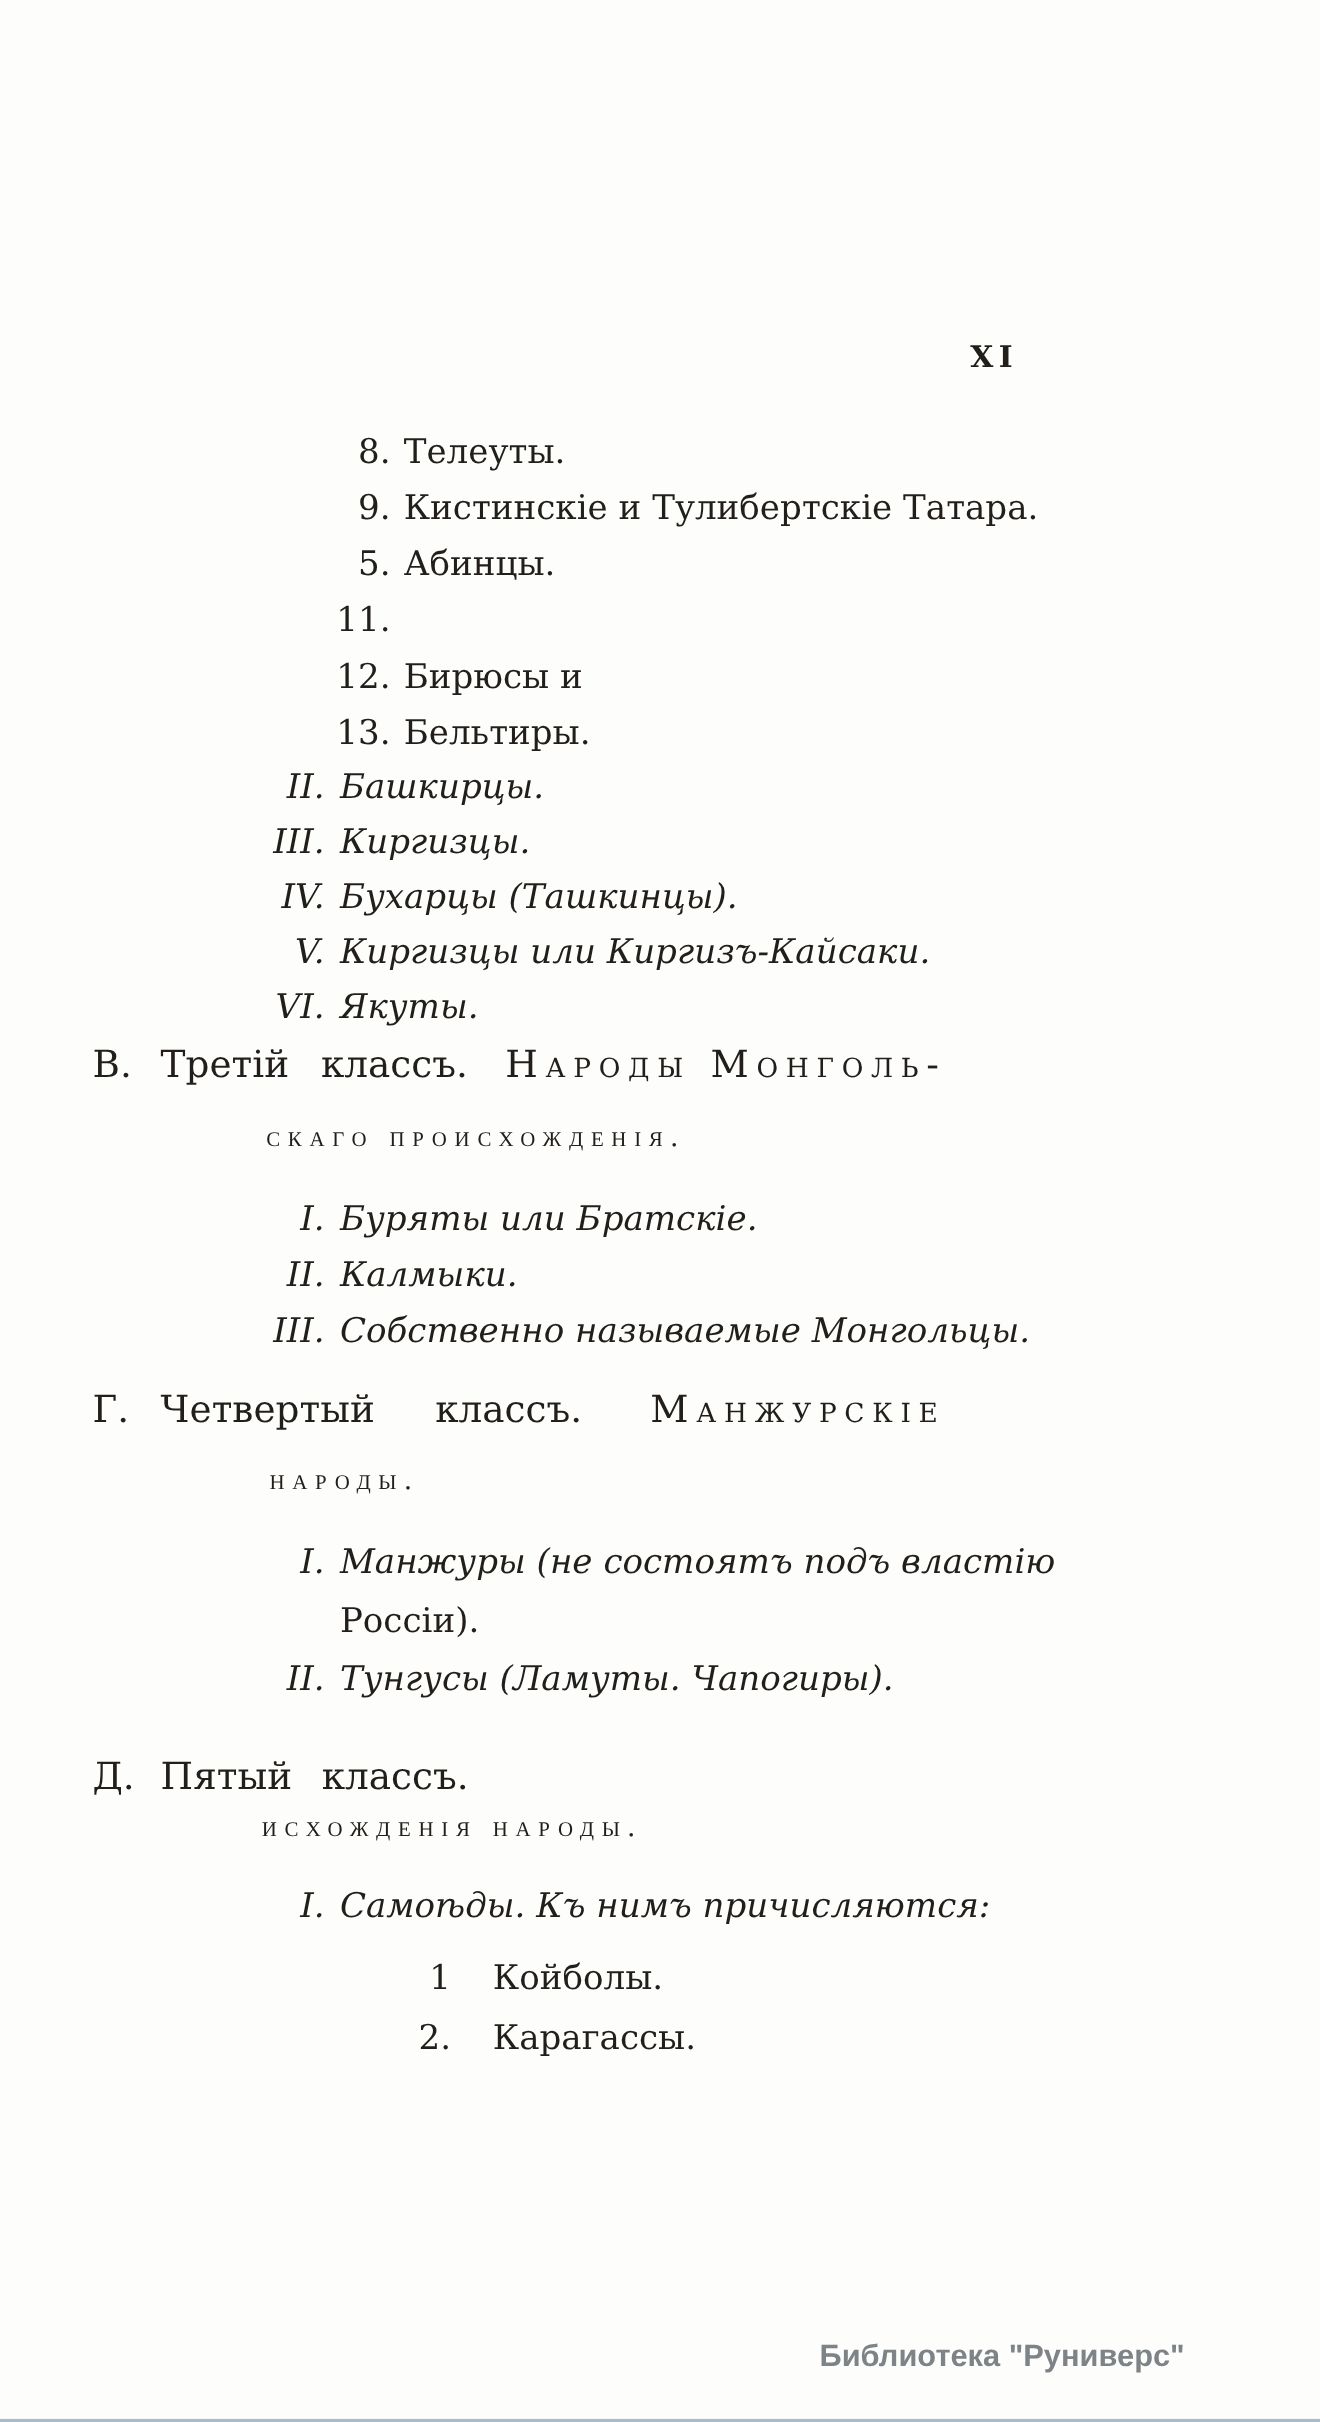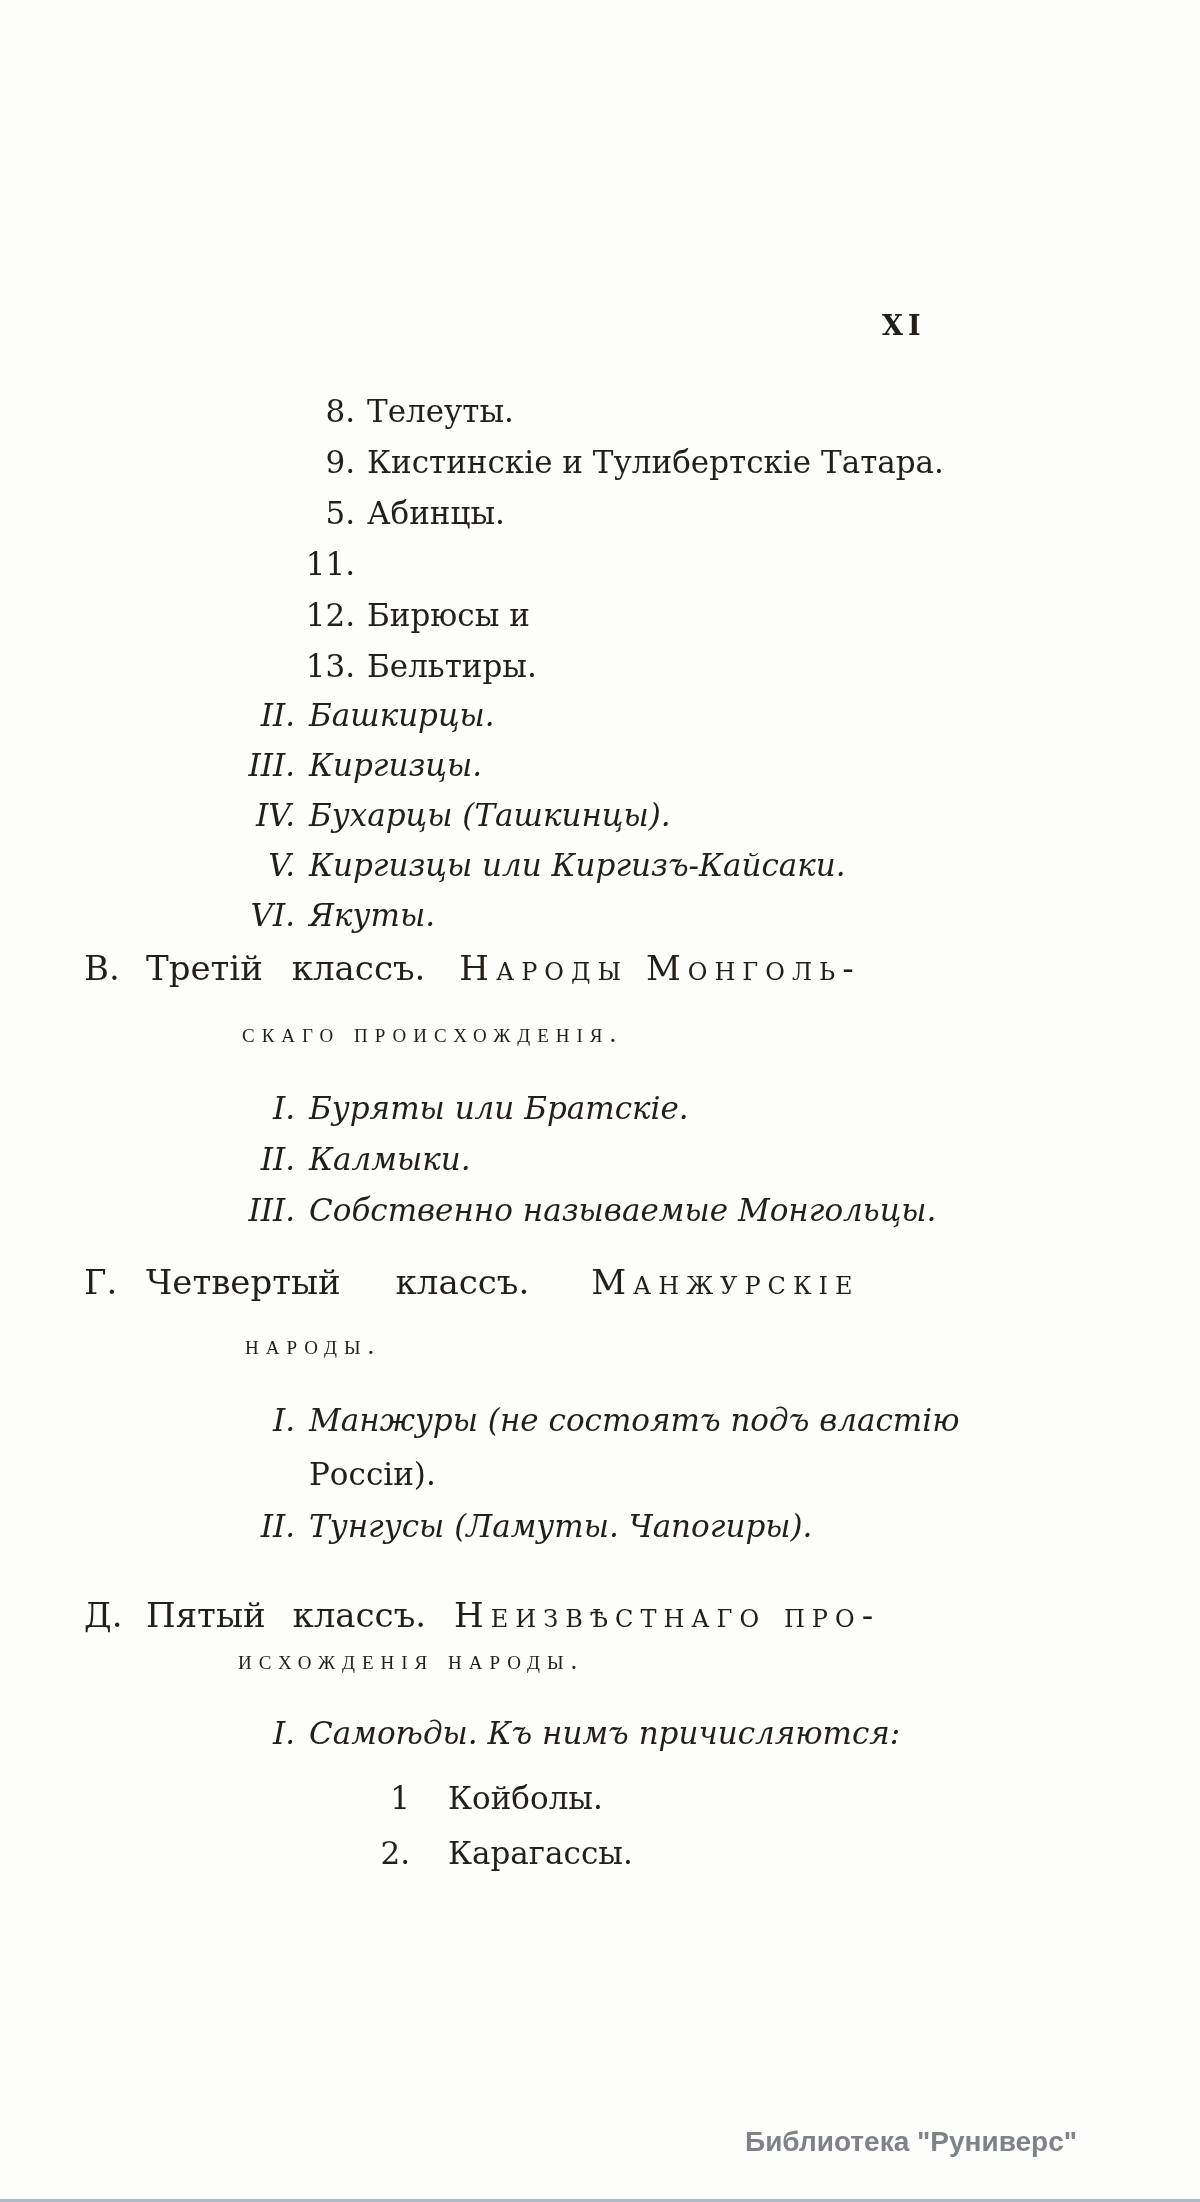--- a/index.html
+++ b/index.html
@@ -166,21 +166,20 @@
     <span class="label">Россіи).</span>
   </div>
   <div class="row row-roman" style="top:1508px">
     <span class="num">II.</span>
     <span class="label">Тунгусы (Ламуты. Чапогиры).</span>
   </div>
 
   <div class="heading h-d" style="top:1578px; left:84px">
     <span class="letter">Д.</span>
     <span class="plain">Пятый классъ.</span>
-    <span class="sc caps1">Неизвѣстнаго про-</span>
   </div>
   <div class="heading-line2 sc" style="top:1645px; left:238px">исхожденія народы.</div>
 
   <div class="row row-roman" style="top:1715px">
     <span class="num">I.</span>
     <span class="label">Самоѣды. Къ нимъ причисляются:</span>
   </div>
   <div class="row row-sub" style="top:1780px">
     <span class="num">1</span>
     <span class="label">Койболы.</span>

